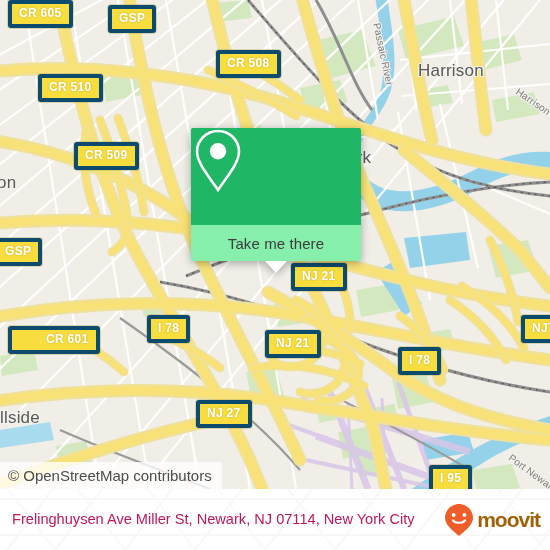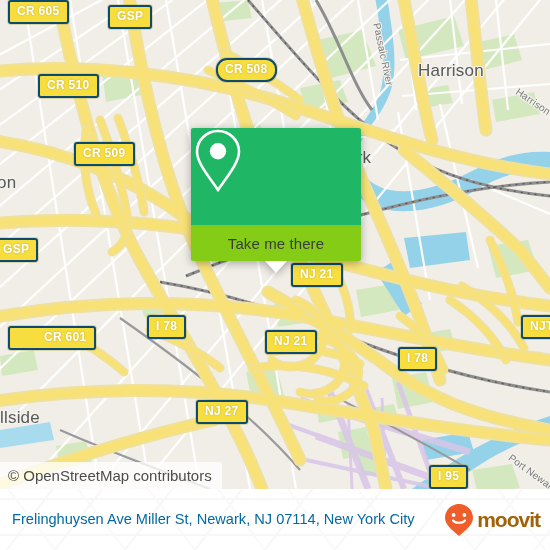--- a/index.html
+++ b/index.html
@@ -25,21 +25,21 @@
       1px 0 0 #f4f2ee,-1px 0 0 #f4f2ee,0 1px 0 #f4f2ee,0 -1px 0 #f4f2ee,
       1px 1px 0 #f4f2ee,-1px -1px 0 #f4f2ee,1px -1px 0 #f4f2ee,-1px 1px 0 #f4f2ee;
   }
   .mlabel.city{font-size:17px;color:#585a57;}
   .mlabel.small{font-size:10px;color:#7b7c79;}
 
   
   .shield{
     position:absolute;
     background:#f7de3e;
-    border:2px solid #0c4a6e;
+    border:4px solid #0c4a6e;
     border-radius:3px;
     color:#ffffff;
     font-weight:bold;
     font-size:12px;
     line-height:13px;
     padding:3px 7px 4px 7px;
     letter-spacing:.3px;
     white-space:nowrap;
     text-shadow:0 0 2px rgba(120,110,30,.45);
     box-shadow:0 0 0 1px rgba(170,160,70,.35);
@@ -59,21 +59,21 @@
   
   #card{
     position:absolute;left:191px;top:128px;width:170px;
     filter:drop-shadow(0 2px 4px rgba(0,0,0,.32));
   }
   #card-head{
     background:#1fb765;height:97px;border-radius:2px 2px 0 0;
     display:flex;align-items:center;justify-content:center;
   }
   #card-foot{
-    background:#84cc16;height:36px;border-radius:0 0 2px 2px;
+    background:#86efac;height:36px;border-radius:0 0 2px 2px;
     display:flex;align-items:center;justify-content:center;position:relative;
   }
   #card-foot span{
     color:#3c3c3c;font-size:15px;letter-spacing:.1px;
   }
   #card-tail{
     position:absolute;left:50%;top:100%;margin-left:-11px;
     width:0;height:0;
     border-left:11px solid transparent;
     border-right:11px solid transparent;
@@ -87,21 +87,21 @@
   }
   #bottom-wm{
     position:absolute;left:0;top:0;width:550px;height:61px;
     opacity:.5;
   }
   #bottom-inner{
     position:relative;display:flex;align-items:center;
     height:61px;padding:0 10px 0 12px;box-sizing:border-box;
   }
   #addr{
-    flex:1;color:#0369a1;font-size:14.6px;line-height:19px;
+    flex:1;color:#be185d;font-size:14.6px;line-height:19px;
     padding-right:6px;
   }
   #logo{display:flex;align-items:center;flex:0 0 auto;}
   #logo-word{
     color:#a16207;font-size:21px;font-weight:bold;letter-spacing:-1px;
     margin-left:3px;
   }
 </style>
 </head>
 <body>
@@ -313,21 +313,21 @@
     <div class="mlabel city" style="left:347px;top:148px;">ark</div>
     <div class="mlabel city" style="left:-3px;top:173px;">on</div>
     <div class="mlabel city" style="left:-4px;top:408px;">illside</div>
 
     <div class="mlabel small" style="left:382px;top:22px;transform:rotate(78deg);transform-origin:left top;">Passaic River</div>
     <div class="mlabel small" style="left:520px;top:86px;transform:rotate(34deg);transform-origin:left top;">Harrison</div>
     <div class="mlabel small" style="left:513px;top:452px;transform:rotate(36deg);transform-origin:left top;">Port Newark</div>
 
     <div class="shield" style="left:8px;top:0px;">CR 605</div>
     <div class="shield" style="left:108px;top:5px;">GSP</div>
-    <div class="shield" style="left:216px;top:58px;border-radius:11px;">CR 508</div>
+    <div class="shield" style="left:216px;top:50px;">CR 508</div>
     <div class="shield" style="left:38px;top:74px;">CR 510</div>
     <div class="shield" style="left:74px;top:142px;">CR 509</div>
     <div class="shield" style="left:-6px;top:238px;">GSP</div>
     <div class="shield" style="left:291px;top:263px;">NJ 21</div>
     <div class="shield" style="left:147px;top:315px;">I 78</div>
     <div class="shield" style="left:265px;top:330px;">NJ 21</div>
     <div class="shield" style="left:8px;top:326px;padding-left:34px;">CR 601</div>
     <div class="shield" style="left:521px;top:315px;">NJTP</div>
     <div class="shield" style="left:398px;top:347px;">I 78</div>
     <div class="shield" style="left:196px;top:400px;">NJ 27</div>

